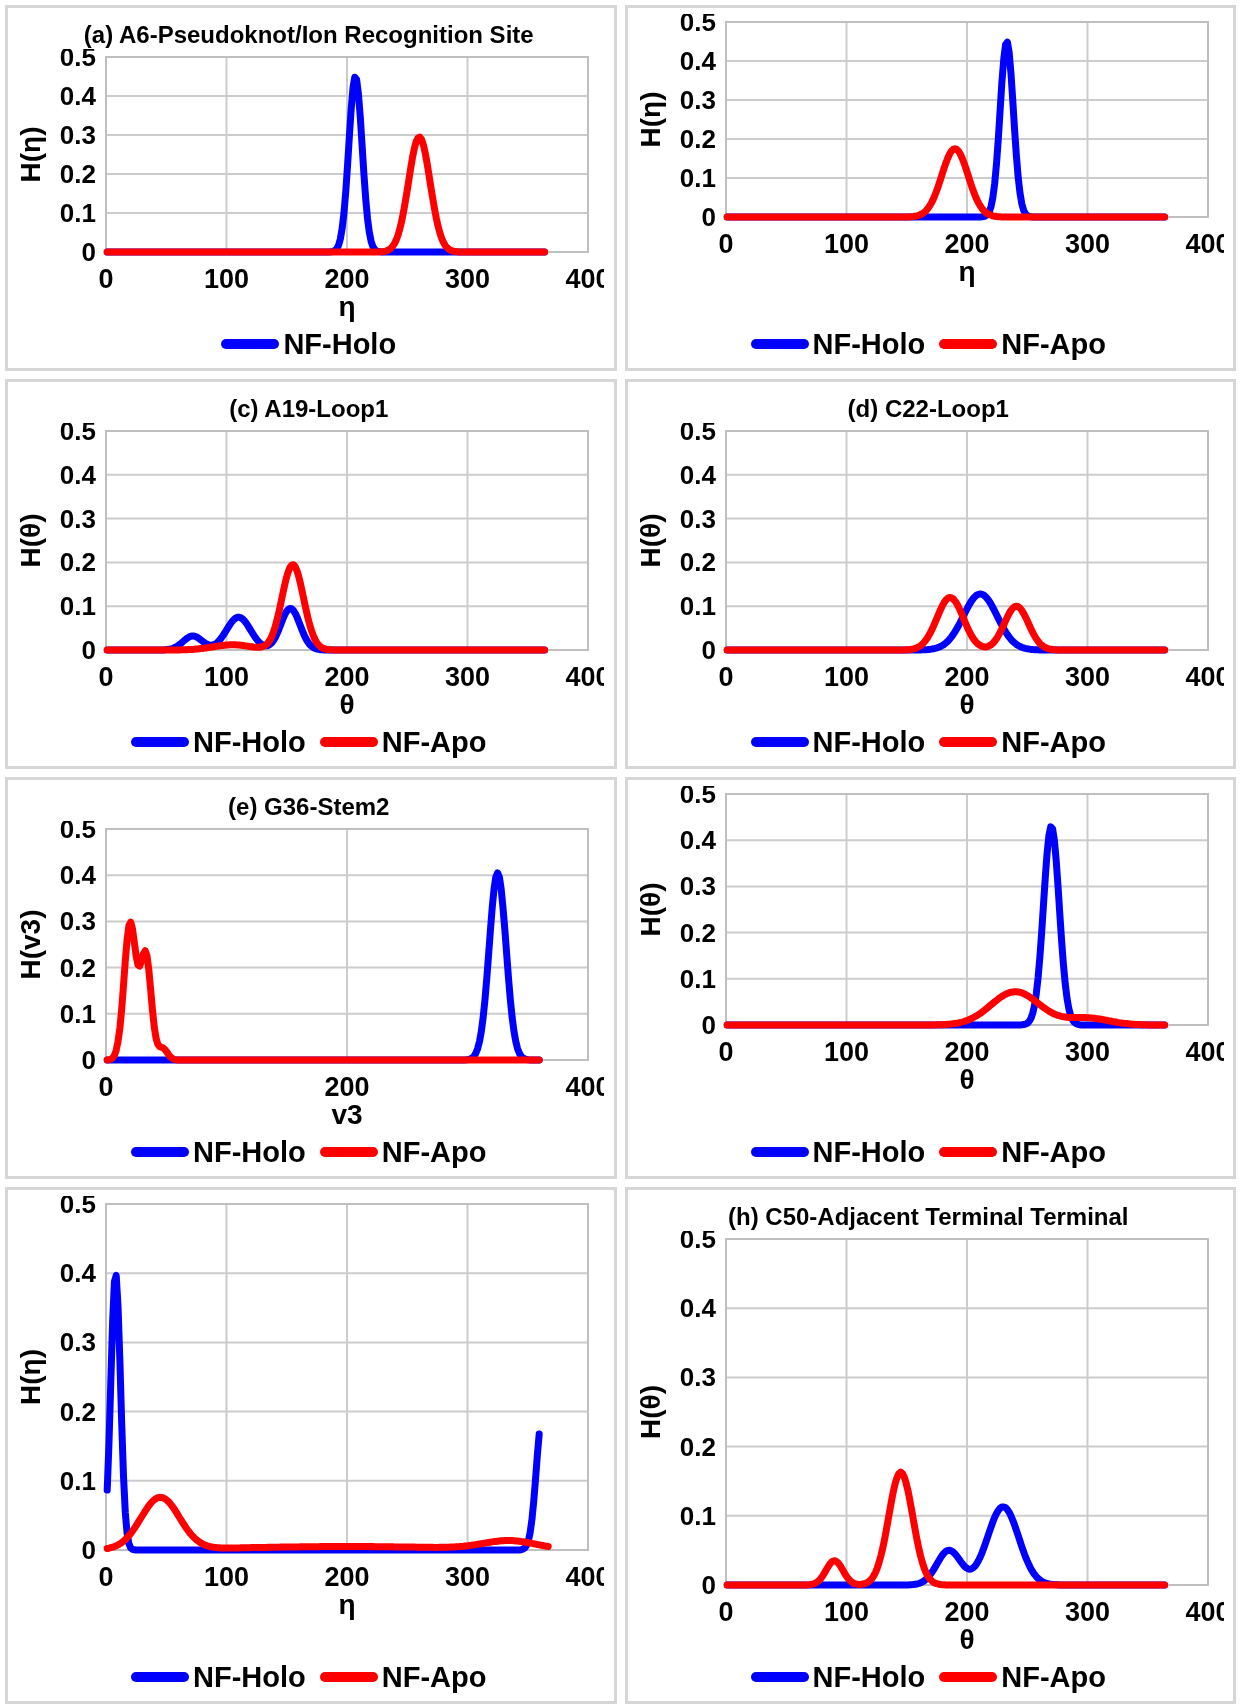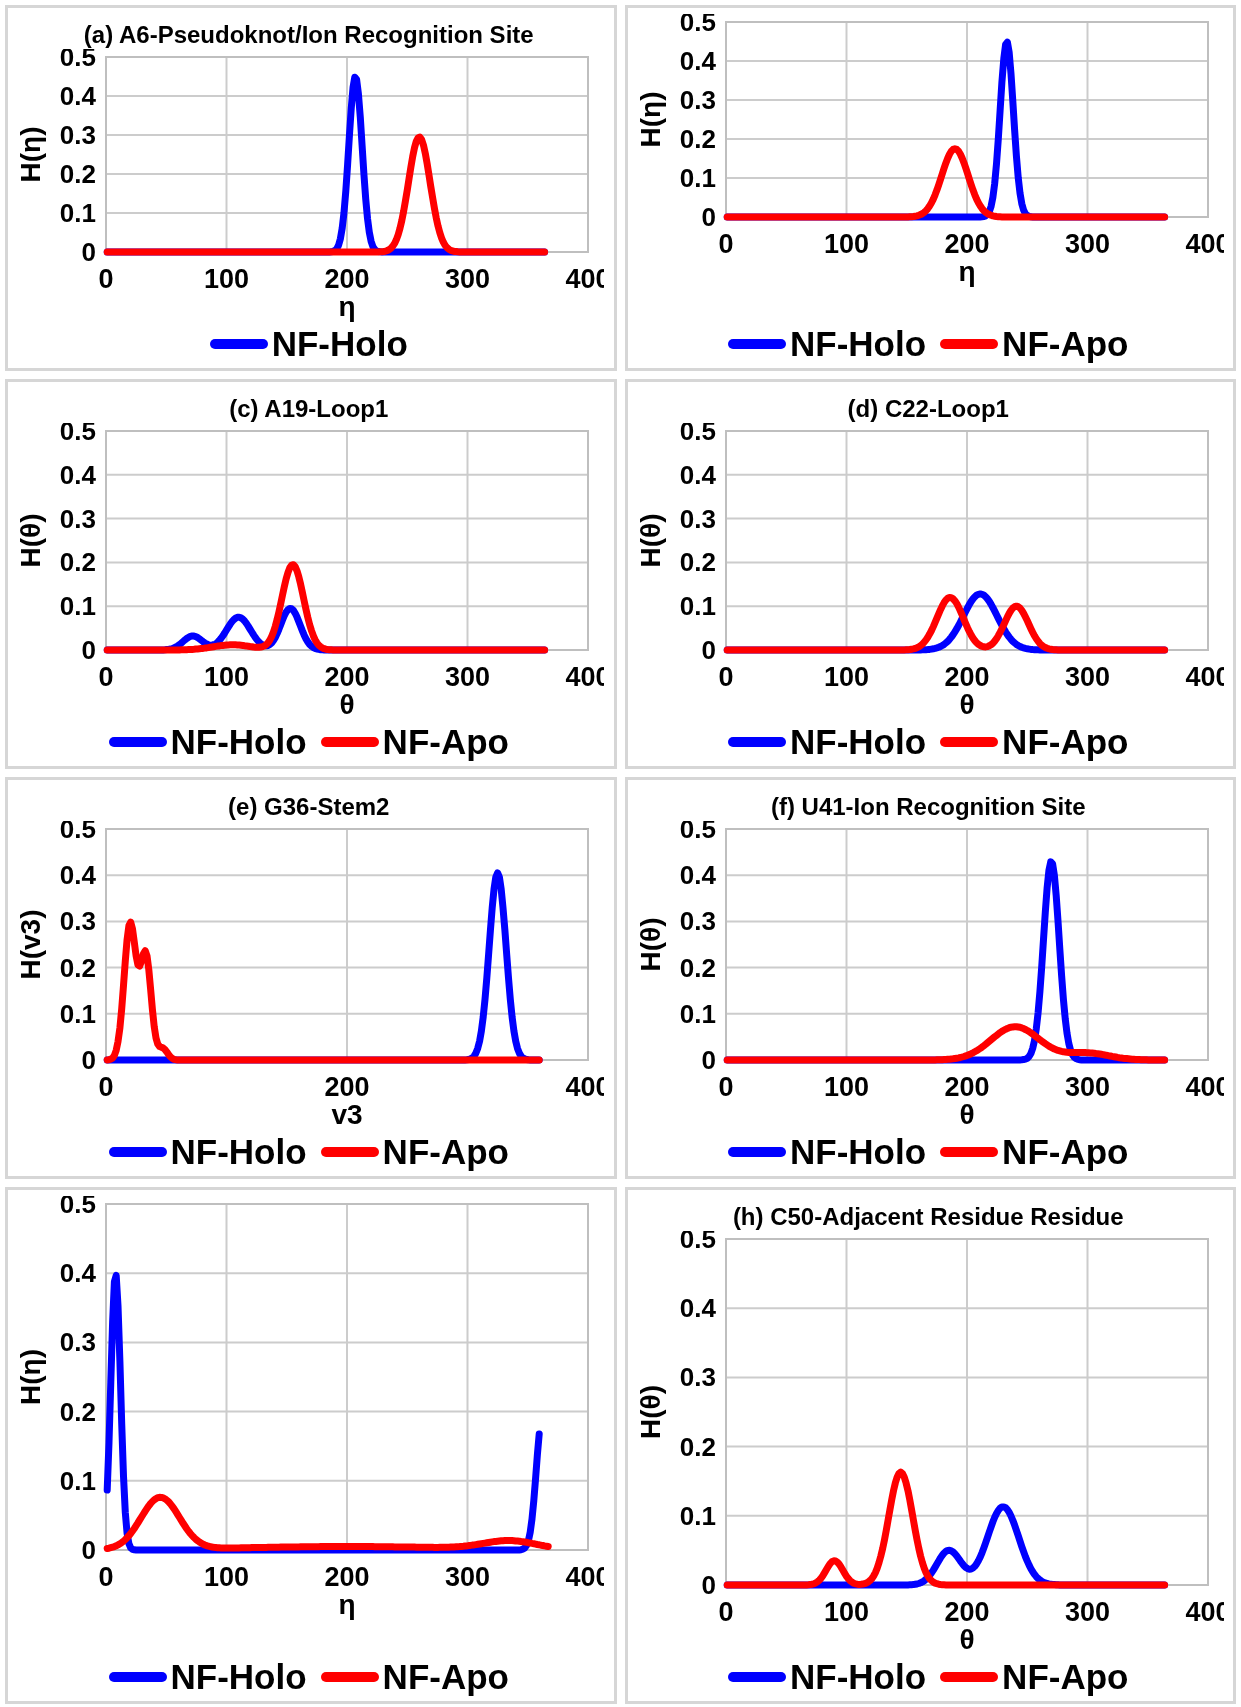--- a/index.html
+++ b/index.html
@@ -15,21 +15,21 @@
     display:flex;flex-direction:column;padding:6px 10px 2px 6px;min-height:0;
   }
   .chart-title{
     font-weight:bold;font-size:24px;line-height:1.22;color:#000;
     text-align:center;max-width:500px;margin:6px auto 0 auto;flex:0 0 auto;
   }
   .chart-area{flex:1 1 auto;min-height:0;position:relative;}
   .chart-area svg{position:absolute;left:0;top:0;}
   .legend{
     flex:0 0 auto;height:44px;display:flex;align-items:center;justify-content:center;
-    gap:14px;font-weight:bold;font-size:35px;color:#000;
+    gap:14px;font-weight:bold;font-size:29px;color:#000;
   }
   .legend-item{display:flex;align-items:center;gap:4px;}
   .legend-swatch{display:inline-block;width:58px;height:10px;border-radius:5px;}
 </style>
 </head>
 <body>
 
 <div class="grid">
   <section class="panel">
     <div class="chart-title">(a) A6-Pseudoknot/Ion Recognition Site</div>
@@ -216,21 +216,20 @@
           <span class="legend-swatch" style="background: rgb(0, 0, 255);"></span>
           <span>NF-Holo</span>
         </span>
         <span class="legend-item">
           <span class="legend-swatch" style="background: rgb(255, 0, 0);"></span>
           <span>NF-Apo</span>
         </span>
       </div>
   </section>
   <section class="panel">
-    <div class="chart-title">(f) U41-Ion Recognition Site</div>
     <div class="chart-area">
         <svg width="590" height="309" viewBox="0 0 590 309">
           <line x1="92" x2="574" y1="192.8" y2="192.8" stroke="#cccccc" stroke-width="2"></line>
           <line x1="92" x2="574" y1="146.6" y2="146.6" stroke="#cccccc" stroke-width="2"></line>
           <line x1="92" x2="574" y1="100.4" y2="100.4" stroke="#cccccc" stroke-width="2"></line>
           <line x1="92" x2="574" y1="54.19999999999999" y2="54.19999999999999" stroke="#cccccc" stroke-width="2"></line>
           <line x1="212.5" x2="212.5" y1="8" y2="239" stroke="#cccccc" stroke-width="2"></line>
           <line x1="333" x2="333" y1="8" y2="239" stroke="#cccccc" stroke-width="2"></line>
           <line x1="453.5" x2="453.5" y1="8" y2="239" stroke="#cccccc" stroke-width="2"></line>
           <rect x="92" y="8" width="482" height="231" fill="none" stroke="#bfbfbf" stroke-width="2"></rect>
@@ -295,21 +294,21 @@
           <span class="legend-swatch" style="background: rgb(0, 0, 255);"></span>
           <span>NF-Holo</span>
         </span>
         <span class="legend-item">
           <span class="legend-swatch" style="background: rgb(255, 0, 0);"></span>
           <span>NF-Apo</span>
         </span>
       </div>
   </section>
   <section class="panel">
-    <div class="chart-title">(h) C50-Adjacent Residue Residue</div>
+    <div class="chart-title">(h) C50-Adjacent Terminal Terminal</div>
     <div class="chart-area">
         <svg width="590" height="424" viewBox="0 0 590 424">
           <line x1="92" x2="574" y1="284.8" y2="284.8" stroke="#cccccc" stroke-width="2"></line>
           <line x1="92" x2="574" y1="215.6" y2="215.6" stroke="#cccccc" stroke-width="2"></line>
           <line x1="92" x2="574" y1="146.4" y2="146.4" stroke="#cccccc" stroke-width="2"></line>
           <line x1="92" x2="574" y1="77.19999999999999" y2="77.19999999999999" stroke="#cccccc" stroke-width="2"></line>
           <line x1="212.5" x2="212.5" y1="8" y2="354" stroke="#cccccc" stroke-width="2"></line>
           <line x1="333" x2="333" y1="8" y2="354" stroke="#cccccc" stroke-width="2"></line>
           <line x1="453.5" x2="453.5" y1="8" y2="354" stroke="#cccccc" stroke-width="2"></line>
           <rect x="92" y="8" width="482" height="346" fill="none" stroke="#bfbfbf" stroke-width="2"></rect>

